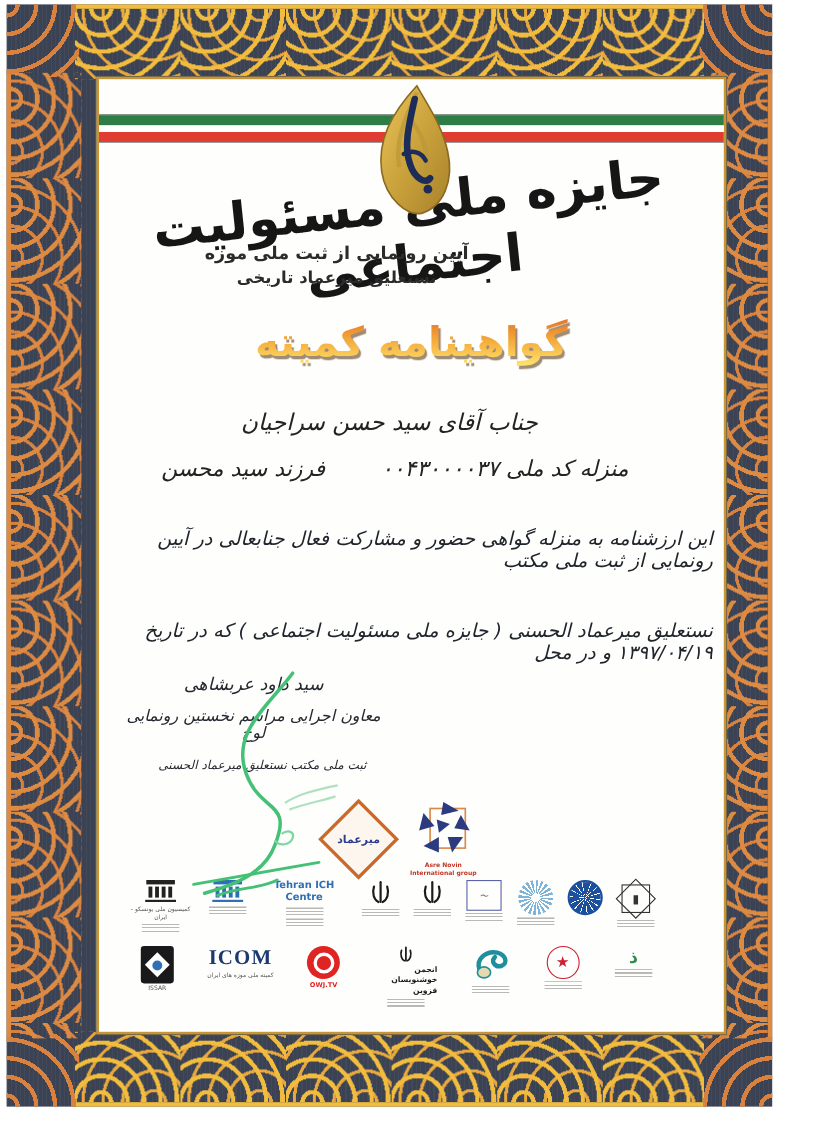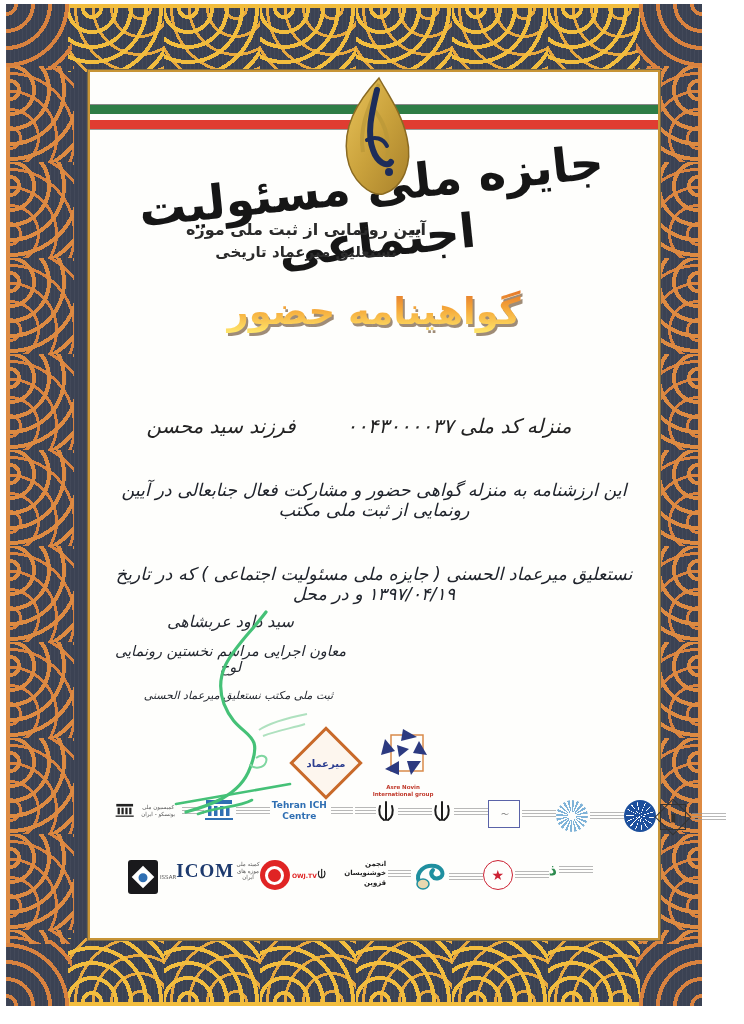--- a/index.html
+++ b/index.html
@@ -58,21 +58,21 @@
     background:linear-gradient(180deg,#e4762a 0%,#f5a93b 45%,#ffe66a 100%);
     -webkit-background-clip:text;background-clip:text;color:transparent;
     filter:drop-shadow(2px 3px 0px rgba(80,45,10,.55));}
   
   .recipient-name{position:absolute;top:300px;left:0;right:40px;text-align:center;
     font-size:21px;color:#232323;font-style:italic;}
   .recipient-id{position:absolute;top:342px;left:0;right:30px;text-align:center;
     font-size:20px;color:#232323;font-style:italic;}
   .recipient-id .gap{display:inline-block;width:38px;}
   
-  .body-line{position:absolute;left:10px;right:10px;text-align:center;
+  .body-line{position:absolute;left:10px;right:10px;
     font-size:17.5px;color:#20242c;font-style:italic;}
   .bl0{top:408px;} .bl1{top:456px;margin-top:36px;} .bl2{top:504px;}
   
   .sig-block{position:absolute;top:540px;right:300px;width:255px;text-align:center;
     color:#242830;font-style:italic;}
   .sig-name{font-size:16px;margin-bottom:12px;}
   .sig-role1{font-size:14.5px;margin-bottom:14px;}
   .sig-role2{font-size:11px;margin-left:16px;}
   .sig-scribble{position:absolute;top:536px;right:340px;width:150px;height:220px;z-index:4;}
   
@@ -80,21 +80,21 @@
   .diamond-logo{position:absolute;left:10px;top:10px;width:46px;height:46px;transform:rotate(45deg);
     border:3px solid #c96a2a;background:#fdf6ee;display:flex;align-items:center;justify-content:center;}
   .diamond-logo span{transform:rotate(-45deg);font-size:10px;font-weight:bold;color:#2b3d8f;}
   .asre{position:absolute;left:78px;top:0;width:70px;text-align:center;direction:ltr;}
   .asre .cap{font-size:5.5px;color:#c0392b;font-weight:bold;line-height:1.2;margin-top:1px;}
   .stamp-green{position:absolute;top:630px;right:345px;width:60px;height:40px;opacity:.55;}
   
   .logo-row{position:absolute;display:flex;align-items:flex-start;justify-content:space-between;direction:ltr;}
   .row1{top:728px;left:25px;width:480px;height:58px;}
   .row2{top:788px;left:38px;width:465px;height:62px;}
-  .logo{display:flex;align-items:center;gap:2px;}
+  .logo{display:flex;flex-direction:column;align-items:center;gap:2px;}
   .logo .cap{font-size:5.5px;color:#555;text-align:center;line-height:1.25;max-width:62px;}
   .microtext{width:34px;height:8px;background:repeating-linear-gradient(180deg,#9a9a9a 0 1px,transparent 1px 3px);opacity:.7;}
   .temple{display:block;}
   .circle-chamber{width:32px;height:32px;border-radius:50%;
     background:repeating-conic-gradient(#1c4f9c 0 21deg,#ffffff 21deg 25deg);
     border:2px solid #1c4f9c;box-sizing:border-box;}
   .mandala{width:32px;height:32px;border-radius:50%;
     background:repeating-conic-gradient(#7fb3d8 0 9deg,transparent 9deg 18deg);
     -webkit-mask:radial-gradient(circle,transparent 0 4px,#000 4px);mask:radial-gradient(circle,transparent 0 4px,#000 4px);}
   .star8{position:relative;width:26px;height:26px;margin:4px;}
@@ -154,22 +154,23 @@
       <path d="M30 64 C38 60 46 62 50 70" fill="none" stroke="#1d2d5a" stroke-width="4" stroke-linecap="round"></path>
       <circle cx="52" cy="96" r="4" fill="#1d2d5a"></circle>
     </svg>
 
     <div class="big-title">جایزه ملی مسئولیت اجتماعی</div>
     <div class="subtitle">
       <div class="s1">آیین رونمایی از ثبت ملی موزه</div>
       <div class="s2">نستعلیق میرعماد تاریخی</div>
     </div>
 
-    <div class="gold-title">گواهینامه حضور</div>
-
+    <div class="gold-title">گواهینامه کمیته</div>
+
+    <div class="recipient-name">جناب آقای سید حسن سراجیان</div>
     <div class="recipient-id">
       <span>منزله کد ملی</span>
       <span>۰۰۴۳۰۰۰۰۳۷</span>
       <span class="gap"></span>
       <span>فرزند سید محسن</span>
     </div>
 
     <div class="body-line bl0">این ارزشنامه به منزله گواهی حضور و مشارکت فعال جنابعالی در آیین رونمایی از ثبت ملی مکتب</div>
     <div class="body-line bl1">نستعلیق میرعماد الحسنی ( جایزه ملی مسئولیت اجتماعی ) که در تاریخ ۱۳۹۷/۰۴/۱۹ و در محل</div>
 

